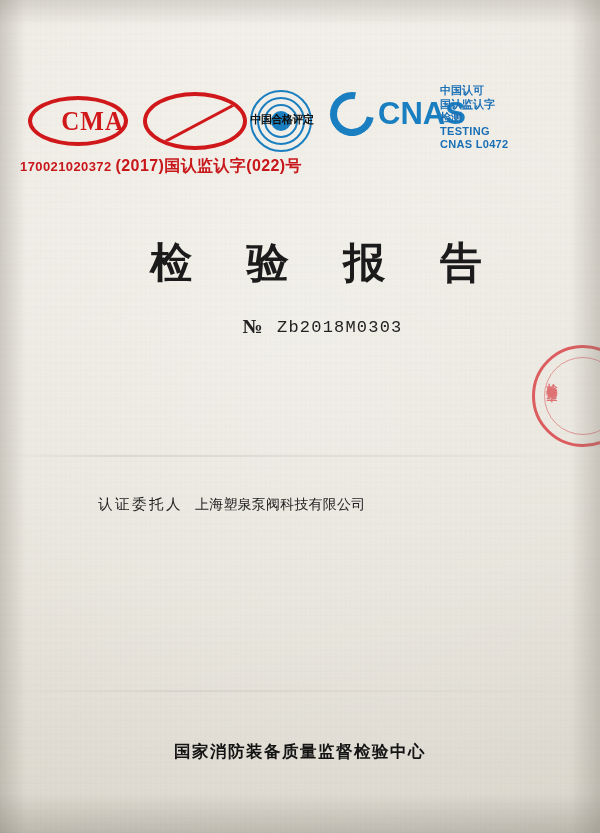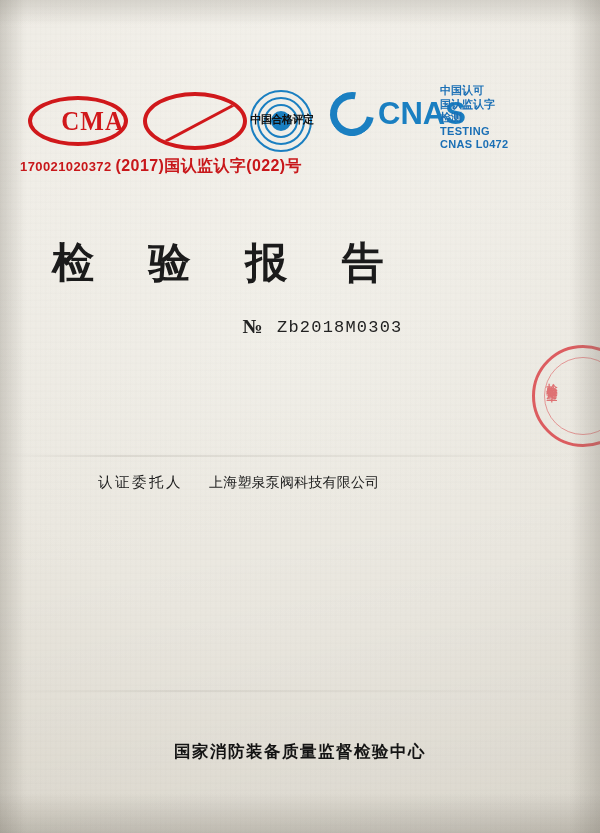--- a/index.html
+++ b/index.html
@@ -169,21 +169,21 @@
     line-height: 13.5px;
     white-space: nowrap;
   }
   .cnas-txt .en { letter-spacing: 0.3px; }
 
   
   .doc-title {
     position: absolute;
     top: 235px;
     left: 0; right: 0;
-    text-align: left;
+    text-align: center;
     font-family: "DejaVu Sans", sans-serif;
     font-weight: bold;
     font-size: 42px;
     letter-spacing: 20px;
     text-indent: 20px;
     color: #1b1b1b;
     padding-left: 32px;
   }
   .doc-number {
     position: absolute;
@@ -233,39 +233,39 @@
     font-weight: bold;
     line-height: 14px;
     writing-mode: vertical-rl;
     letter-spacing: 2px;
     opacity: 0.85;
   }
 
   
   .fields {
     position: absolute;
-    top: 473px;
+    top: 495px;
     left: 98px;
     right: 40px;
   }
   .field-row {
     display: flex;
     align-items: baseline;
     margin-bottom: 22px;
     font-size: 14.5px;
     color: #1d1d1d;
     font-family: "DejaVu Sans", sans-serif;
   }
   .field-label {
     letter-spacing: 2.5px;
     white-space: nowrap;
     font-weight: 500;
   }
   .field-value {
-    margin-left: 26px;
+    margin-left: 12px;
     letter-spacing: 0.2px;
     font-size: 14px;
   }
 
   
   .footer {
     position: absolute;
     bottom: 70px;
     left: 0; right: 0;
     text-align: center;

